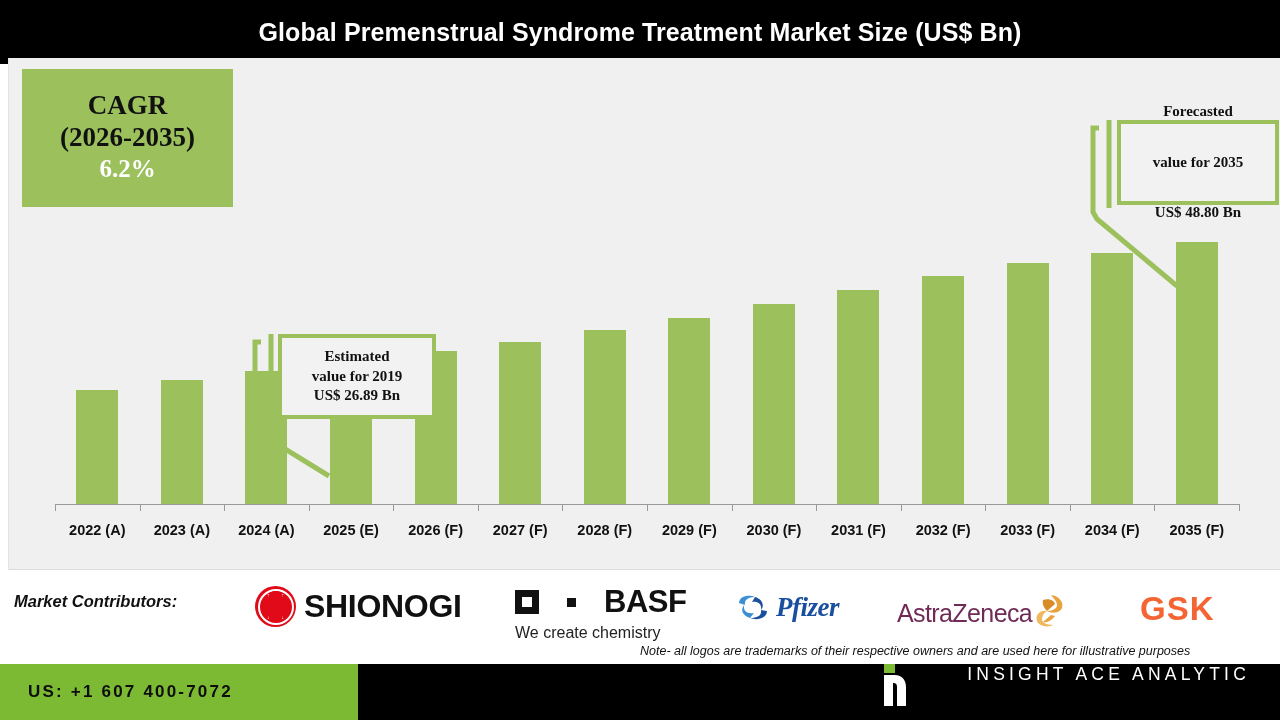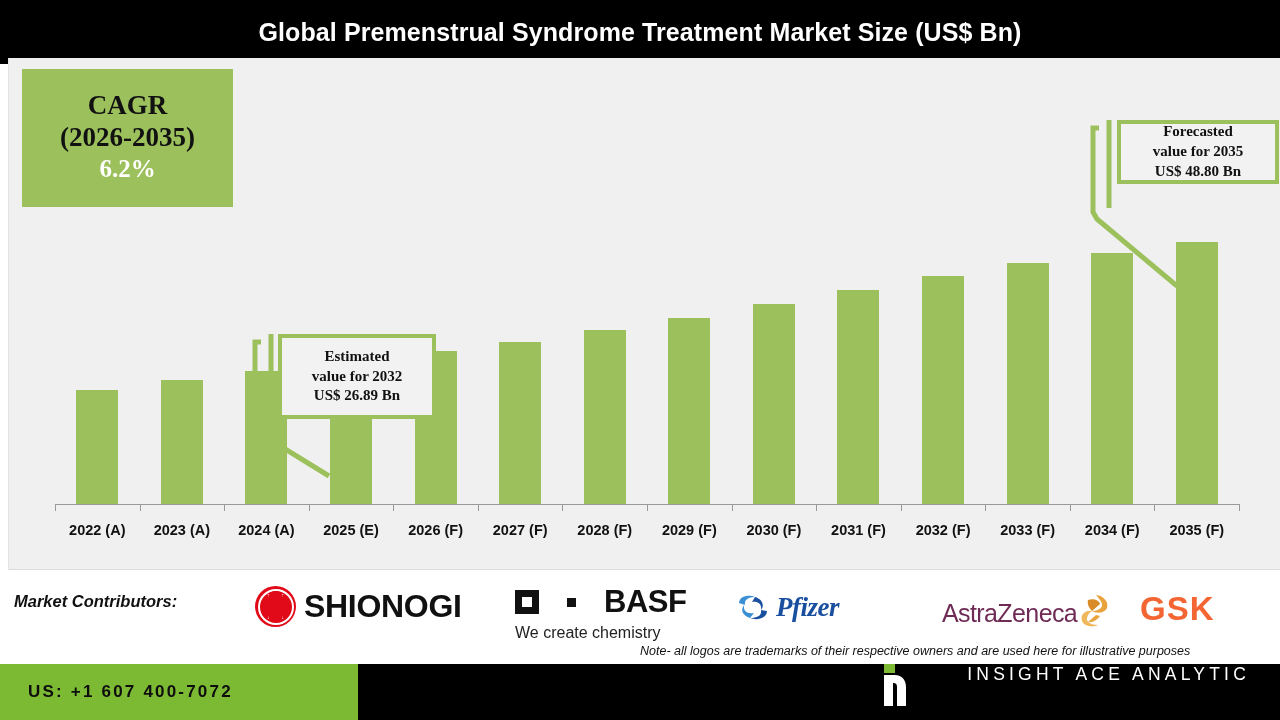--- a/index.html
+++ b/index.html
@@ -84,21 +84,21 @@
     border: 4px solid #9cc15c;
     display: flex; flex-direction: column; align-items: center; justify-content: center;
     font-family: "Liberation Serif", serif;
     font-weight: bold;
     color: #111;
     line-height: 1.32;
     z-index: 5;
   }
   .callout-box span { white-space: nowrap; }
   #callout-2025 { left: 269px; top: 276px; width: 158px; height: 85px; font-size: 15px; }
-  #callout-2035 { left: 1108px; top: 62px; width: 162px; height: 64px; font-size: 15px; }
+  #callout-2035 { left: 1108px; top: 62px; width: 162px; height: 85px; font-size: 15px; gap: 31px; }
 
   .callout-svg { position: absolute; left: 0; top: 0; width: 1280px; height: 512px; pointer-events: none; z-index: 4; }
 
   
   #contrib-strip {
     position: absolute; left: 0; top: 570px; width: 1280px; height: 90px;
     background: #ffffff;
   }
   #contrib-label {
     position: absolute; left: 14px; top: 22px;
@@ -153,21 +153,21 @@
   #pfizer-mark { width: 36px; height: 28px; position: relative; margin-right: 5px; flex: none; }
   #pfizer-text {
     font-family: "Liberation Serif", serif; font-style: italic; font-weight: bold;
     font-size: 27px; color: #1a4fa0; letter-spacing: -0.5px; white-space: nowrap;
   }
 
   
   #logo-astra { left: 897px; top: 24px; }
   #astra-text {
     font-family: "Liberation Sans", sans-serif; font-size: 25px;
-    color: #6f2b56; letter-spacing: -0.6px; white-space: nowrap; margin-left: 45px;
+    color: #6f2b56; letter-spacing: -0.6px; white-space: nowrap;
   }
   #astra-mark { width: 32px; height: 38px; position: relative; margin-left: 1px; flex: none; }
 
   
   #logo-gsk { left: 1140px; top: 20px; }
   #gsk-text {
     font-family: "Liberation Sans", sans-serif; font-weight: bold;
     font-size: 33px; color: #f36633; letter-spacing: 1px; white-space: nowrap;
   }
 
@@ -276,21 +276,21 @@
       <div class="xlabel">2030 (F)</div>
       <div class="xlabel">2031 (F)</div>
       <div class="xlabel">2032 (F)</div>
       <div class="xlabel">2033 (F)</div>
       <div class="xlabel">2034 (F)</div>
       <div class="xlabel">2035 (F)</div>
     </div>
 
   <div class="callout-box" id="callout-2025">
     <span>Estimated</span>
-    <span>value for 2032</span>
+    <span>value for 2019</span>
     <span>US$ 26.89 Bn</span>
   </div>
 
   <div class="callout-box" id="callout-2035">
     <span>Forecasted</span>
     <span>value for 2035</span>
     <span>US$ 48.80 Bn</span>
   </div>
 </div>
 

